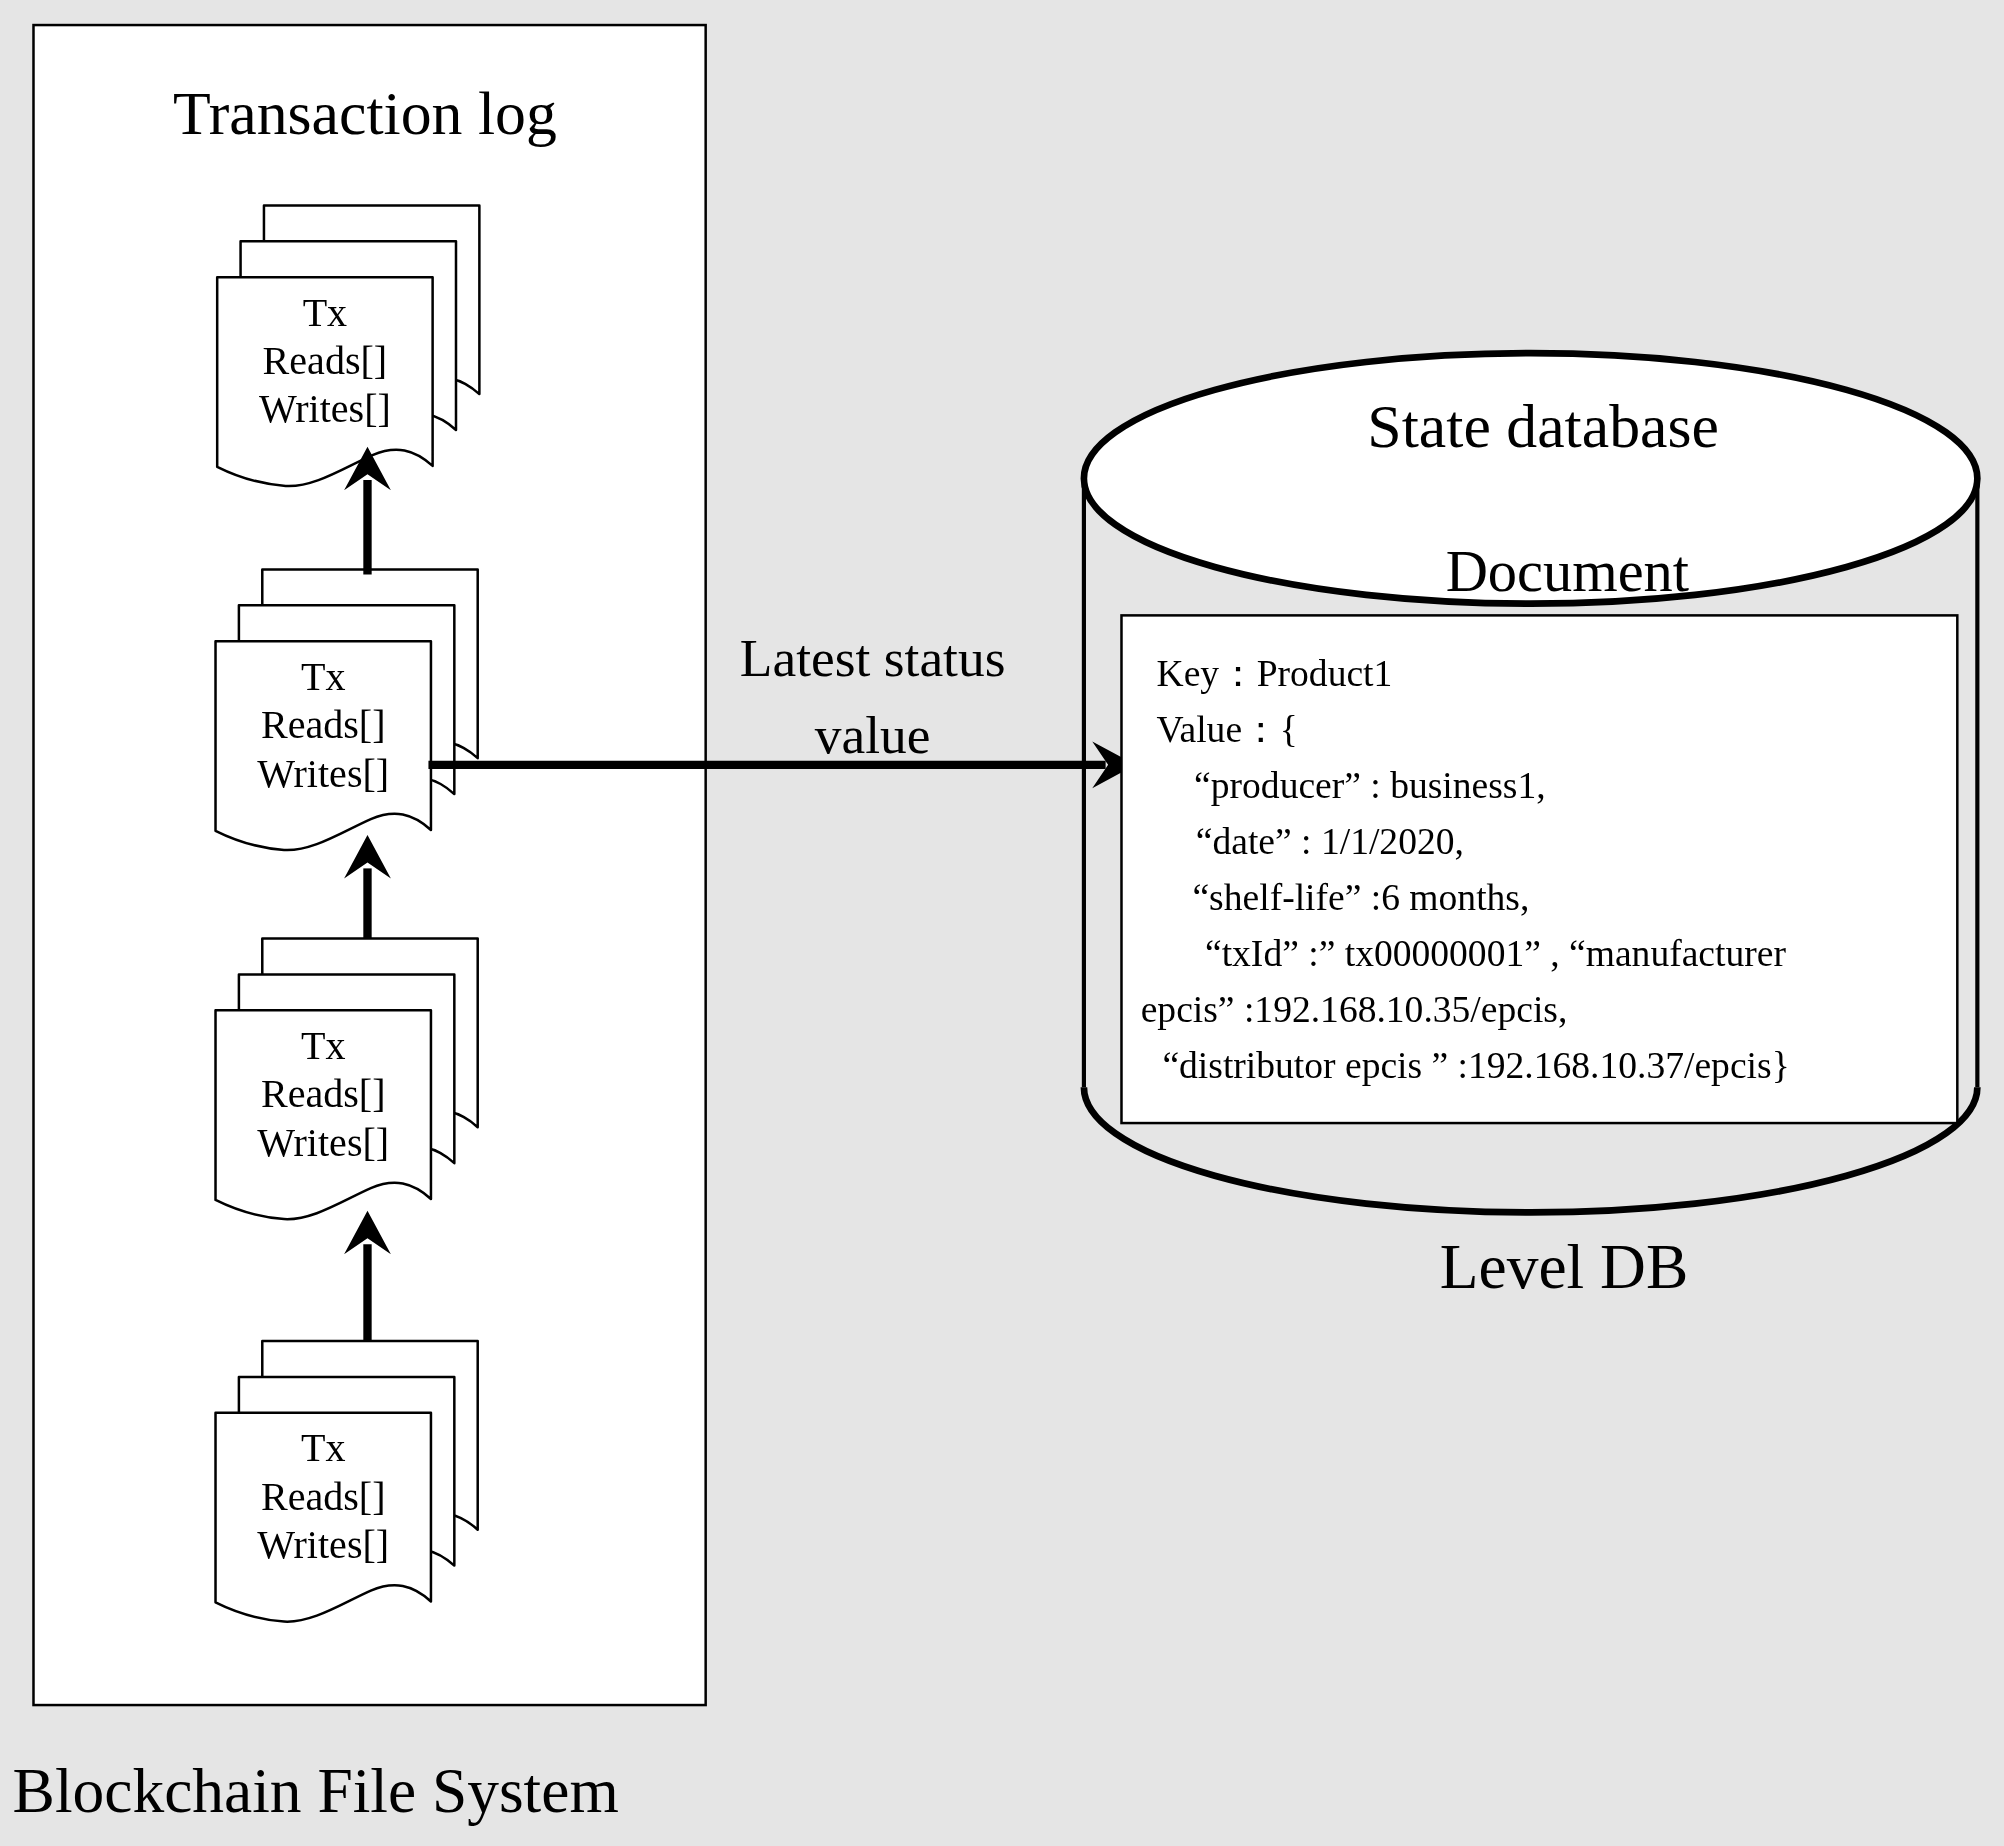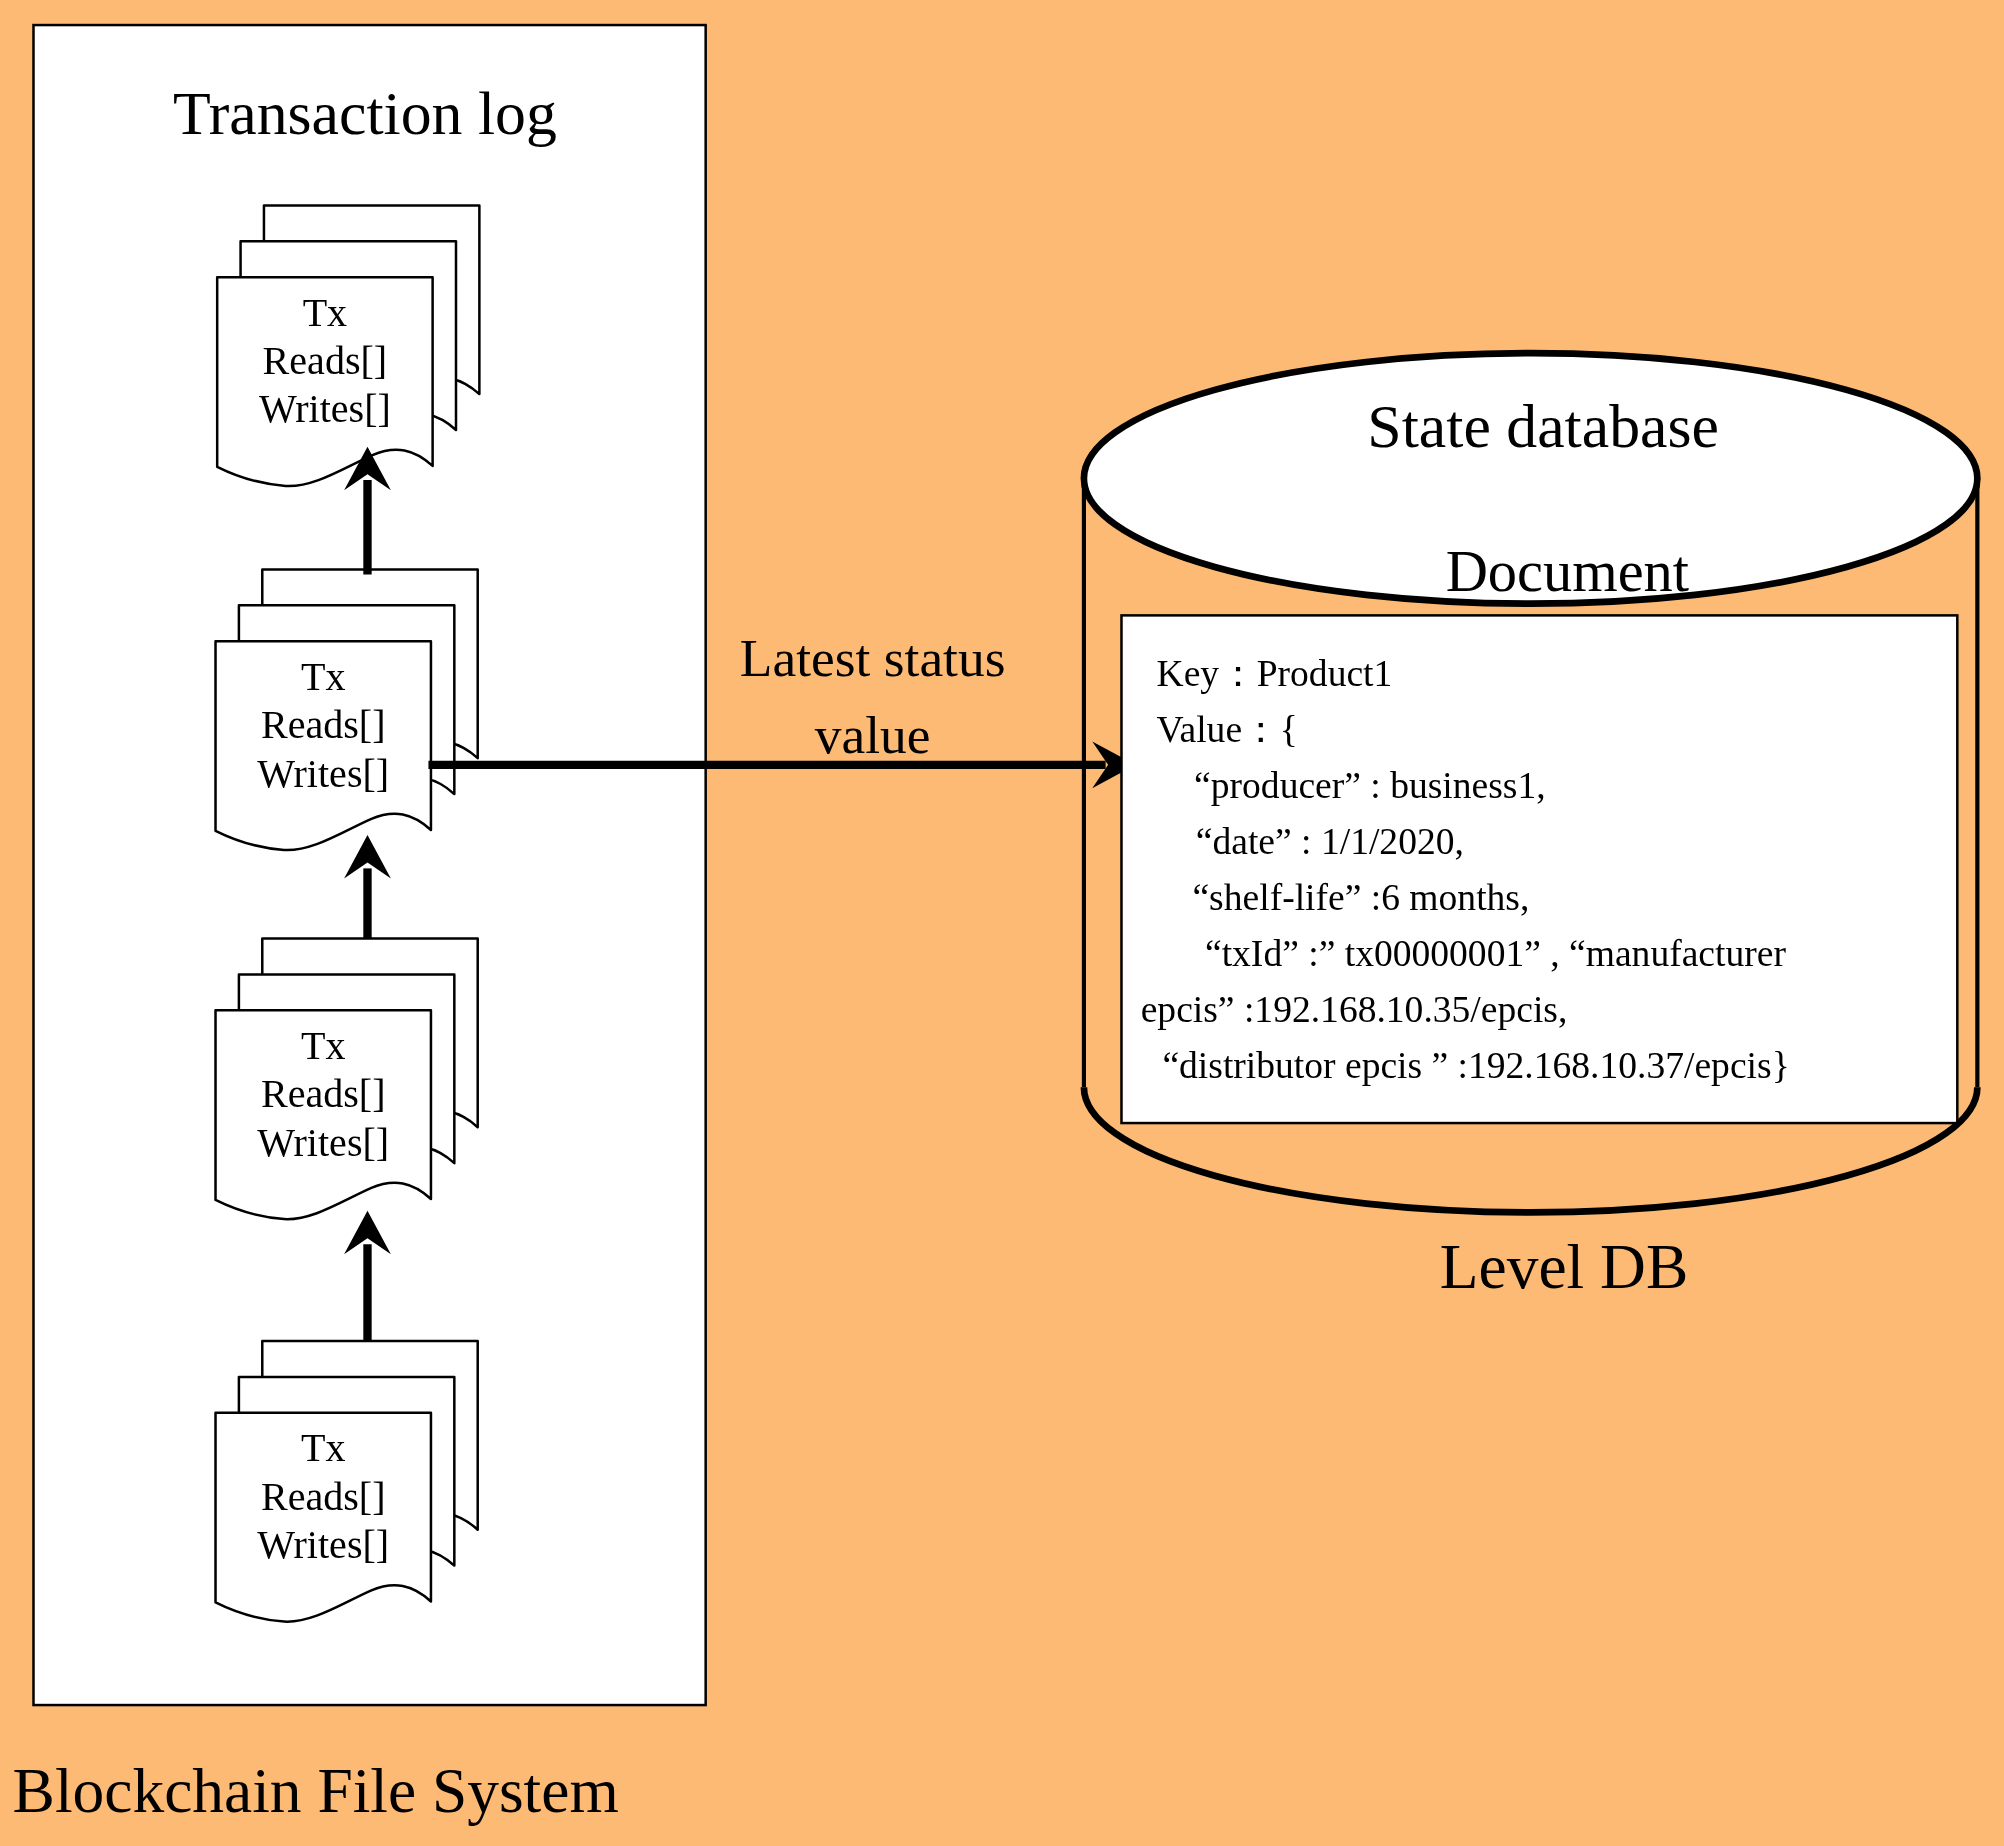--- a/index.html
+++ b/index.html
@@ -3,21 +3,21 @@
 <meta charset="utf-8">
 <style>
   html, body {
     margin: 0;
     padding: 0;
     background: #ffffff;
   }
   .canvas {
     width: 2005px;
     height: 1847px;
-    background: #fdba74;
+    background: #e5e5e5;
     position: relative;
     font-family: "Liberation Serif", "DejaVu Serif", serif;
   }
   svg { display: block; width: 100%; height: 100%; }
   .shape   { fill: #ffffff; stroke: #000000; stroke-width: 3; }
   .page    { fill: #ffffff; stroke: #000000; stroke-width: 3; stroke-linejoin: round; }
   .cyl     { fill: #ffffff; stroke: #000000; stroke-width: 8; }
   .cylline { stroke: #000000; stroke-width: 5; }
   .cylarc  { fill: none; stroke: #000000; stroke-width: 8; }
   .arrowshaft { stroke: #000000; stroke-width: 10; stroke-linecap: butt; }

